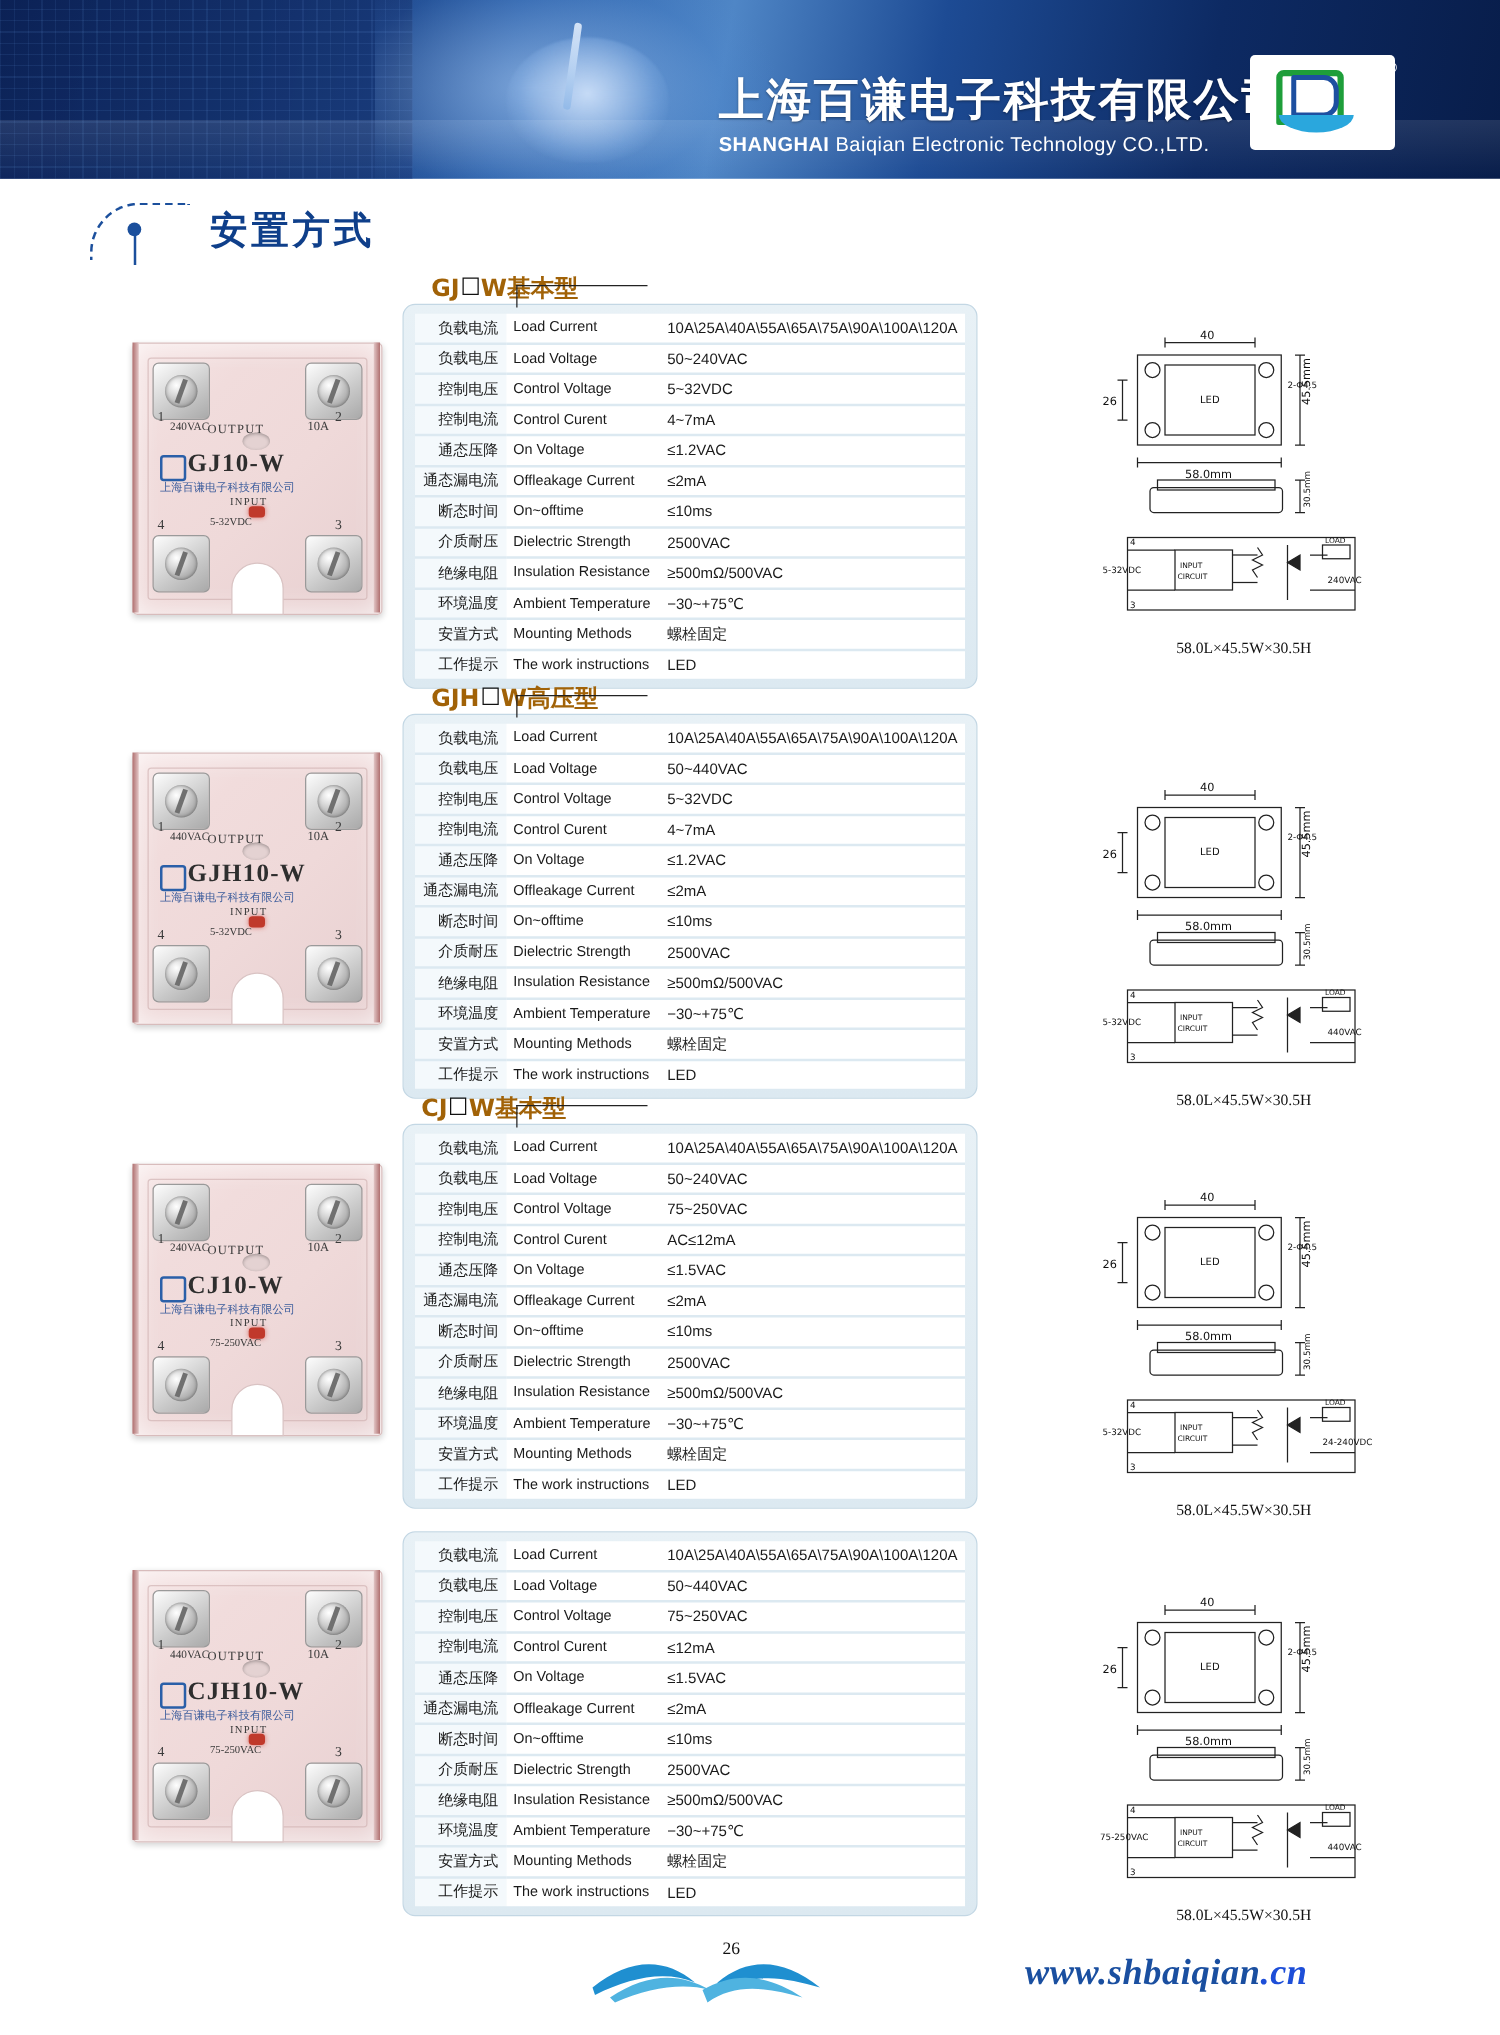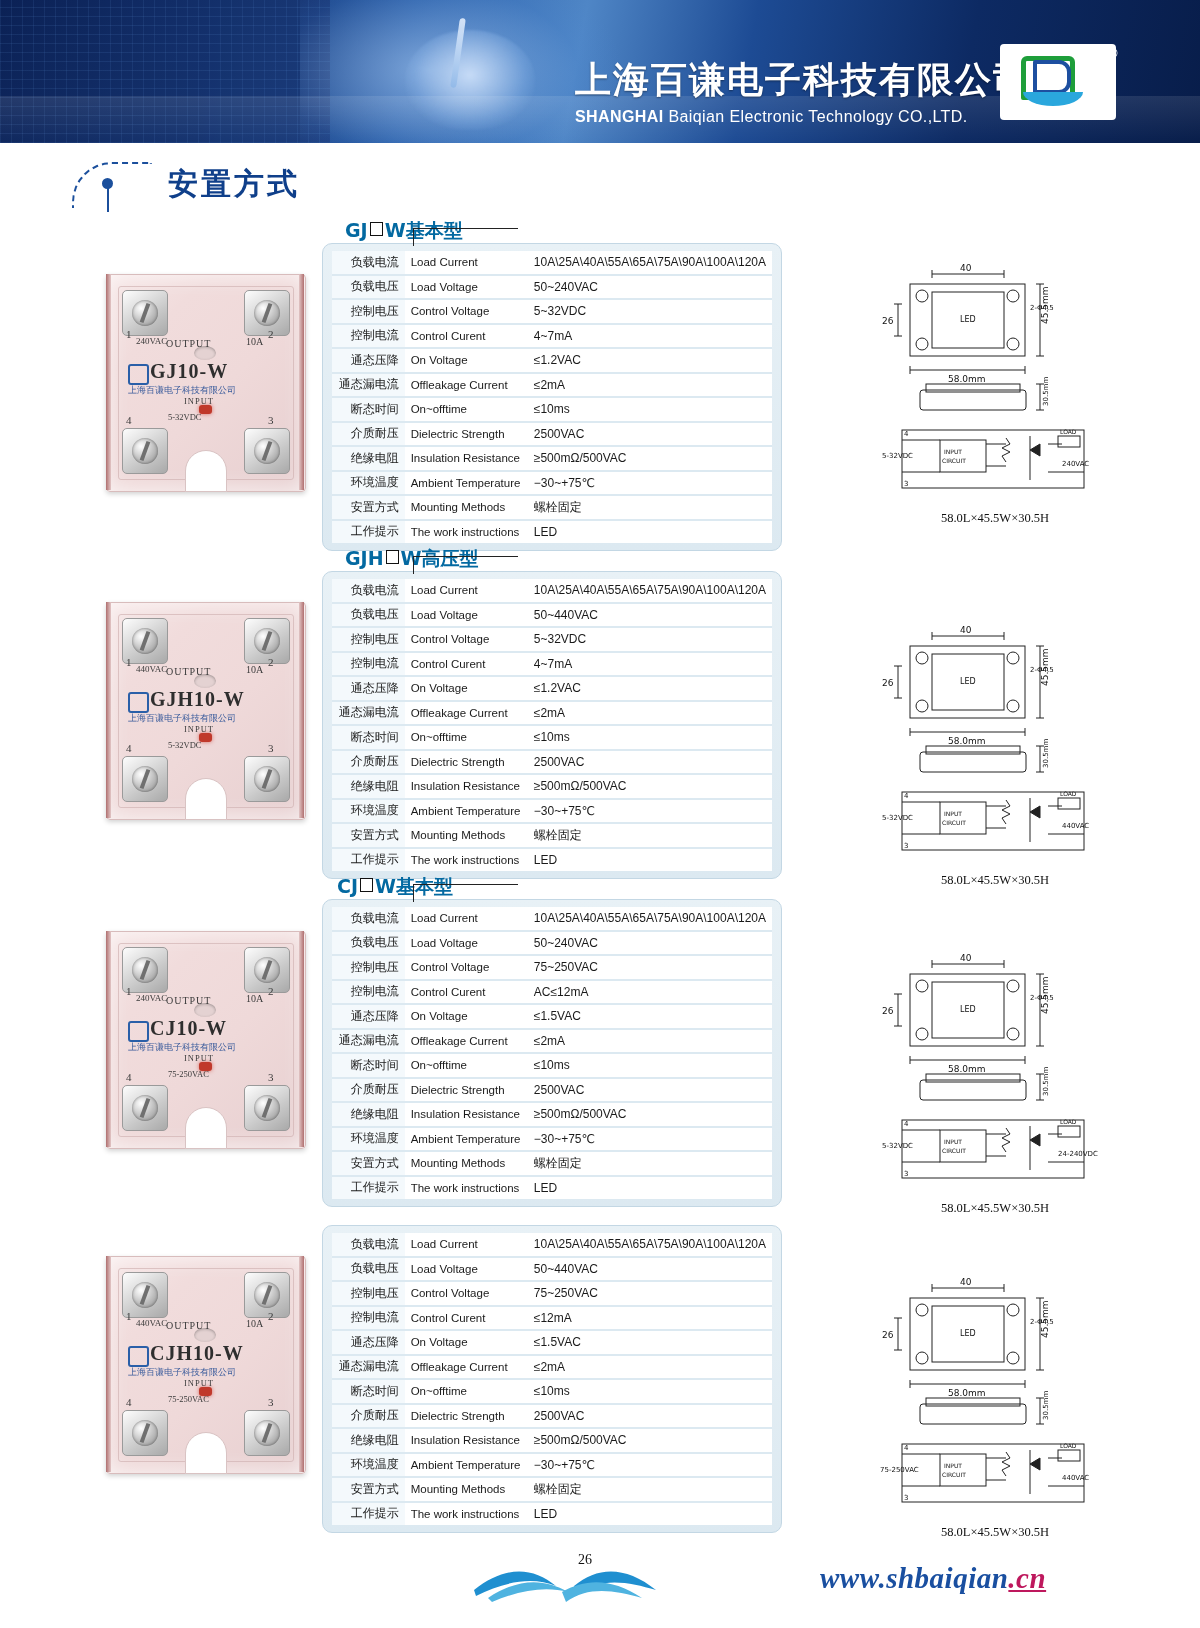--- a/index.html
+++ b/index.html
@@ -99,21 +99,21 @@
     position:absolute;left:96px;top:4px;
     font-family:"DejaVu Sans",sans-serif;
     font-size:30px;font-weight:bold;color:#0f3f8a;letter-spacing:3px;
     white-space:nowrap;
   }
   
   .section{position:absolute;left:0;width:1200px;}
   .sec-head{
     position:absolute;
     font-family:"DejaVu Sans",sans-serif;
-    font-size:19px;font-weight:bold;color:#0369a1;white-space:nowrap;
+    font-size:19px;font-weight:bold;color:#a16207;white-space:nowrap;
   }
   .sec-head .sq{
     display:inline-block;width:11px;height:12px;border:1.5px solid #111;
     margin:0 2px;vertical-align:1px;
   }
   
   .photo{
     position:absolute;width:215px;height:228px;
   }
   .relay{
@@ -227,21 +227,21 @@
   .pagenum{
     position:absolute;left:578px;top:4px;font-size:14px;color:#111;
     font-family:"Liberation Serif","DejaVu Serif",serif;
   }
   .url{
     position:absolute;left:820px;top:14px;
     font-family:"Liberation Serif","DejaVu Serif",serif;
     font-size:29px;font-weight:bold;color:#1a4fa0;font-style:italic;letter-spacing:.5px;
     white-space:nowrap;
   }
-  .url .red{color:#be185d;text-decoration:underline;}
+  .url .red{color:#1d4ed8;}
 </style>
 </head>
 <body>
 
 <div class="header">
   <div class="circuit"></div>
   <div class="glow"></div>
   <div class="hand"></div>
   <div class="stylus"></div>
   <div class="sheen"></div>

